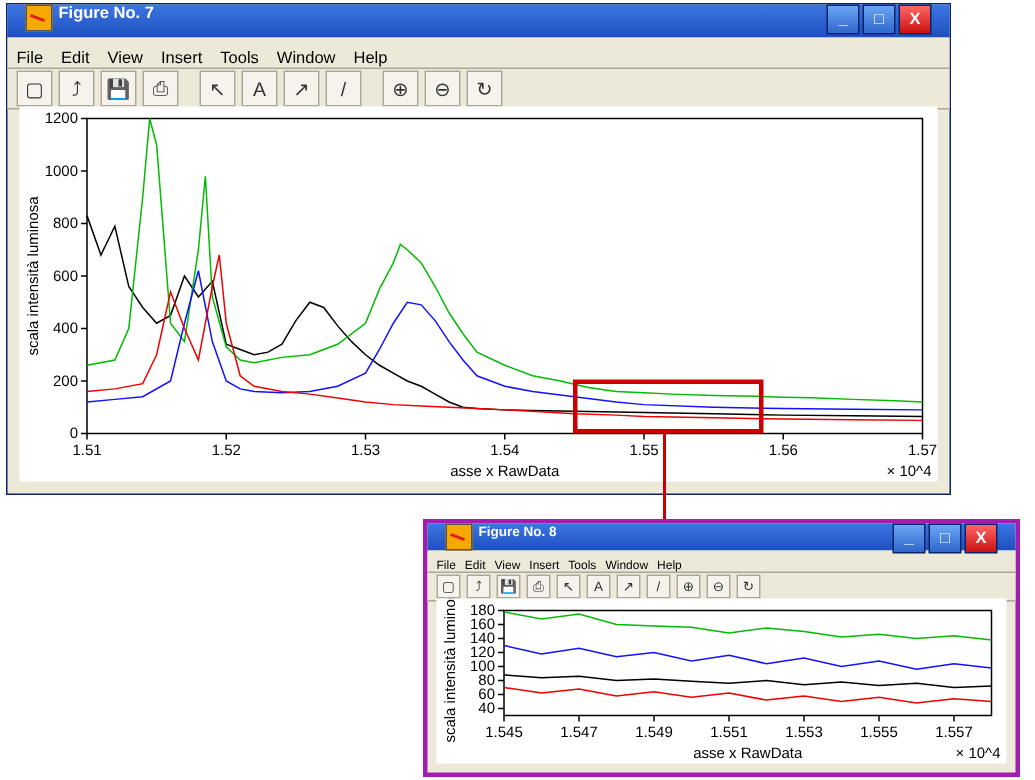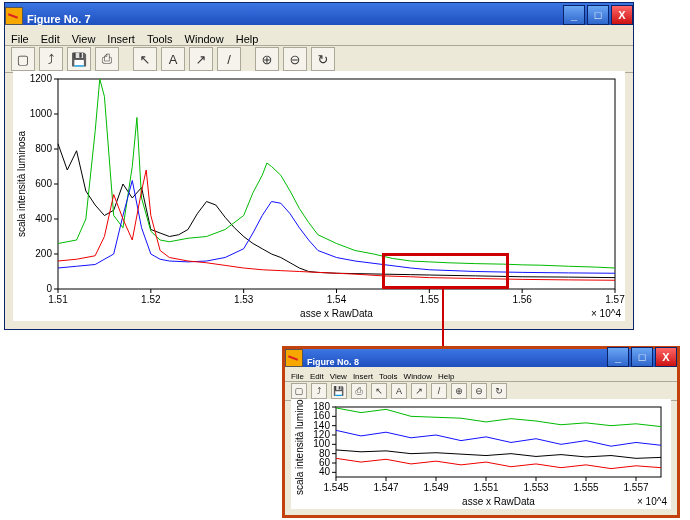--- a/index.html
+++ b/index.html
@@ -1,17 +1,17 @@
 <!DOCTYPE html>
 <html><head>
 <meta charset="utf-8">
 <style>
   body{margin:0;font-family:Tahoma,sans-serif;font-size:11px;background:#fff;width:690px;height:520px;position:relative}
   .win{position:absolute;border:1px solid #0a246a;background:#ece9d8}
-  .tbar{height:22px;background:linear-gradient(#3b76e3,#1f4fbf);color:#fff;display:flex;align-items:flex-end;padding:0 0;font-weight:bold}
+  .tbar{height:22px;background:linear-gradient(#3b76e3,#1f4fbf);color:#fff;display:flex;align-items:flex-start;padding:0 12px;font-weight:bold}
   .tbar .icon{width:16px;height:16px;background:#f7a800;border:1px solid #555;margin-right:4px;position:relative}
   .tbar .icon::after{content:"";position:absolute;left:2px;top:7px;width:10px;height:2px;background:#d22;transform:rotate(20deg)}
   .tbar .sp{flex:1}
   .wbtns{display:flex;gap:2px}
   .wbtn{width:20px;height:18px;background:linear-gradient(#6aa6f5,#2f66cc);border:1px solid #0a246a;display:flex;align-items:center;justify-content:center;color:#fff;font-size:11px;font-weight:bold}
   .wbtn.close{background:linear-gradient(#f66,#c11)}
   .menu{height:20px;background:#ece9d8;display:flex;align-items:flex-end;gap:12px;padding:0 6px;border-bottom:1px solid #aca899}
   .menu span{color:#000}
   .tools{height:26px;background:#ece9d8;display:flex;align-items:center;gap:4px;padding:0 6px;border-bottom:1px solid #aca899}
   .tool{width:22px;height:22px;border:1px solid #aca899;background:#f5f3eb;display:flex;align-items:center;justify-content:center;font-size:13px;color:#333}
@@ -106,21 +106,21 @@
         <text class="axlabel" transform="translate(12 113) rotate(-90)" text-anchor="middle">scala intensità luminosa</text>
         <text class="axlabel" x="608" y="246" text-anchor="end">× 10^4</text>
       </svg>
   </div>
 </div>
 
 <div class="hl" id="hl" style="left: 381.917px; top: 253px; width: 120.683px; height: 29.75px;"></div>
 
 <div class="connector" id="conn" style="left: 442.258px; top: 285.75px; height: 60.25px;"></div>
 
-<div class="win small" style="left:282px;top:346px;width:392px;height:166px;border:3px solid #c2410c">
+<div class="win small" style="left:282px;top:346px;width:392px;height:166px;border:3px solid #a21caf">
   <div class="tbar">
     <div class="icon"></div>
     <span>Figure No. 8</span>
     <div class="sp"></div>
     <div class="wbtns">
       <div class="wbtn">_</div>
       <div class="wbtn">□</div>
       <div class="wbtn close">X</div>
     </div>
   </div>

